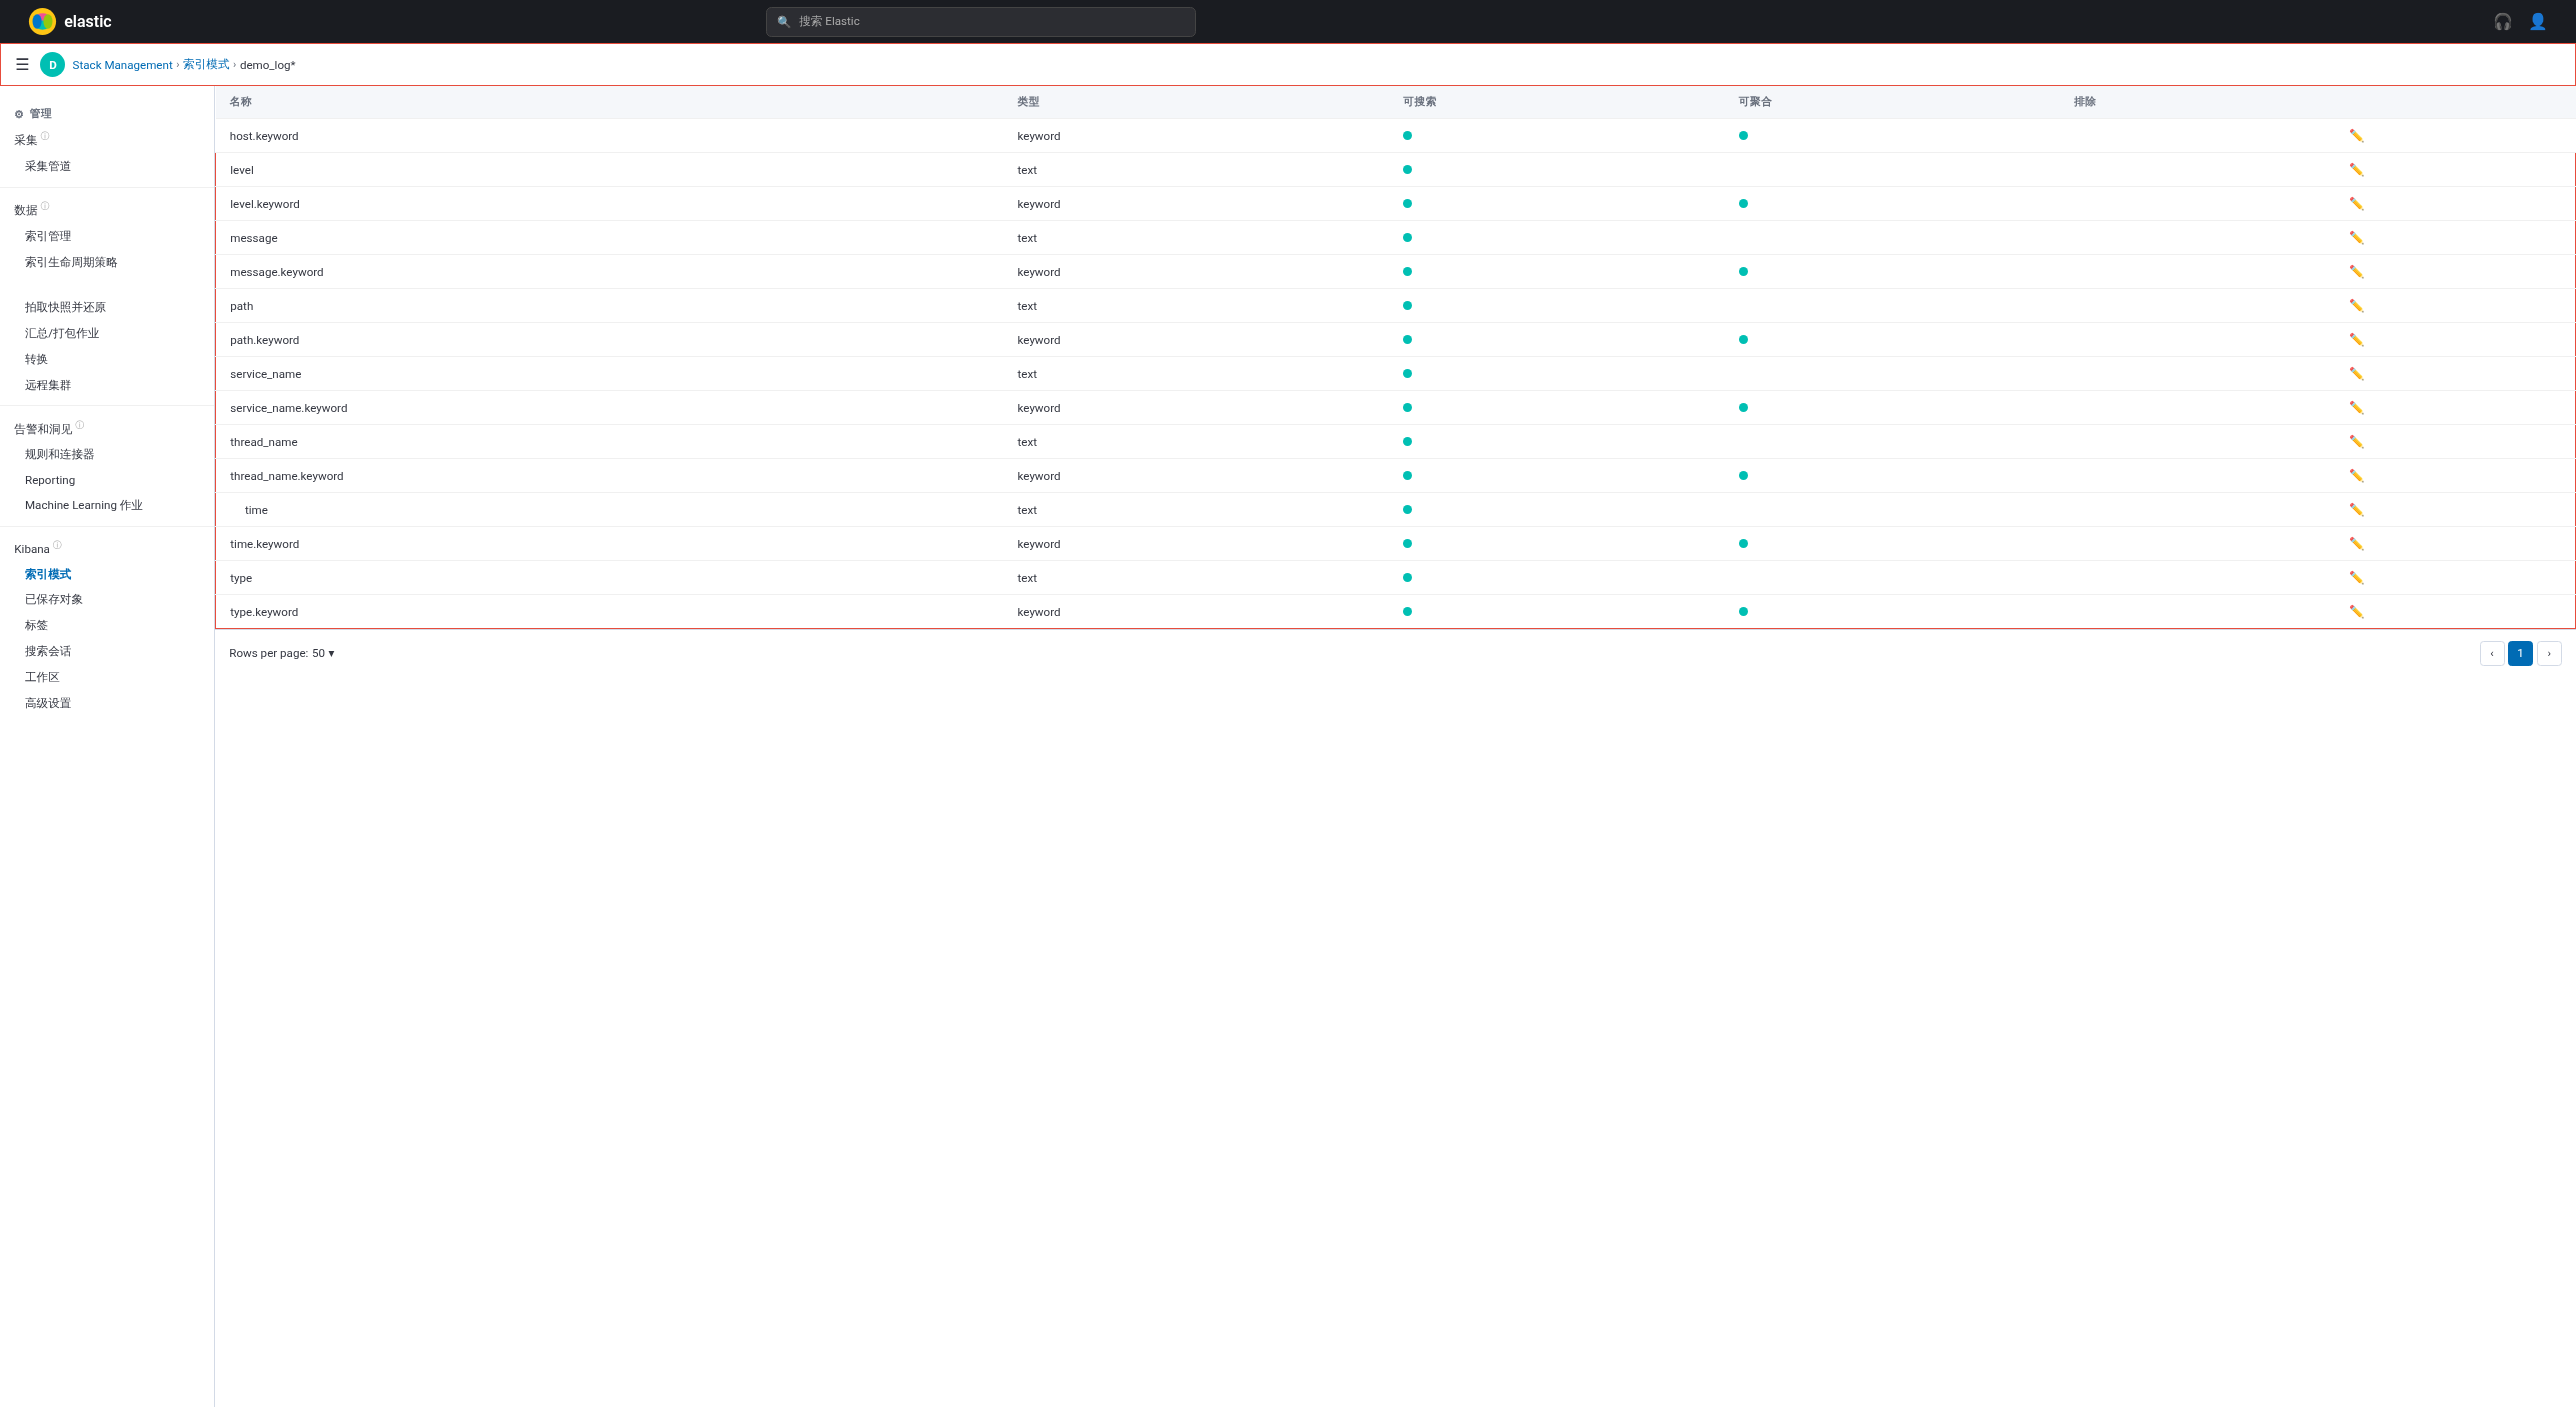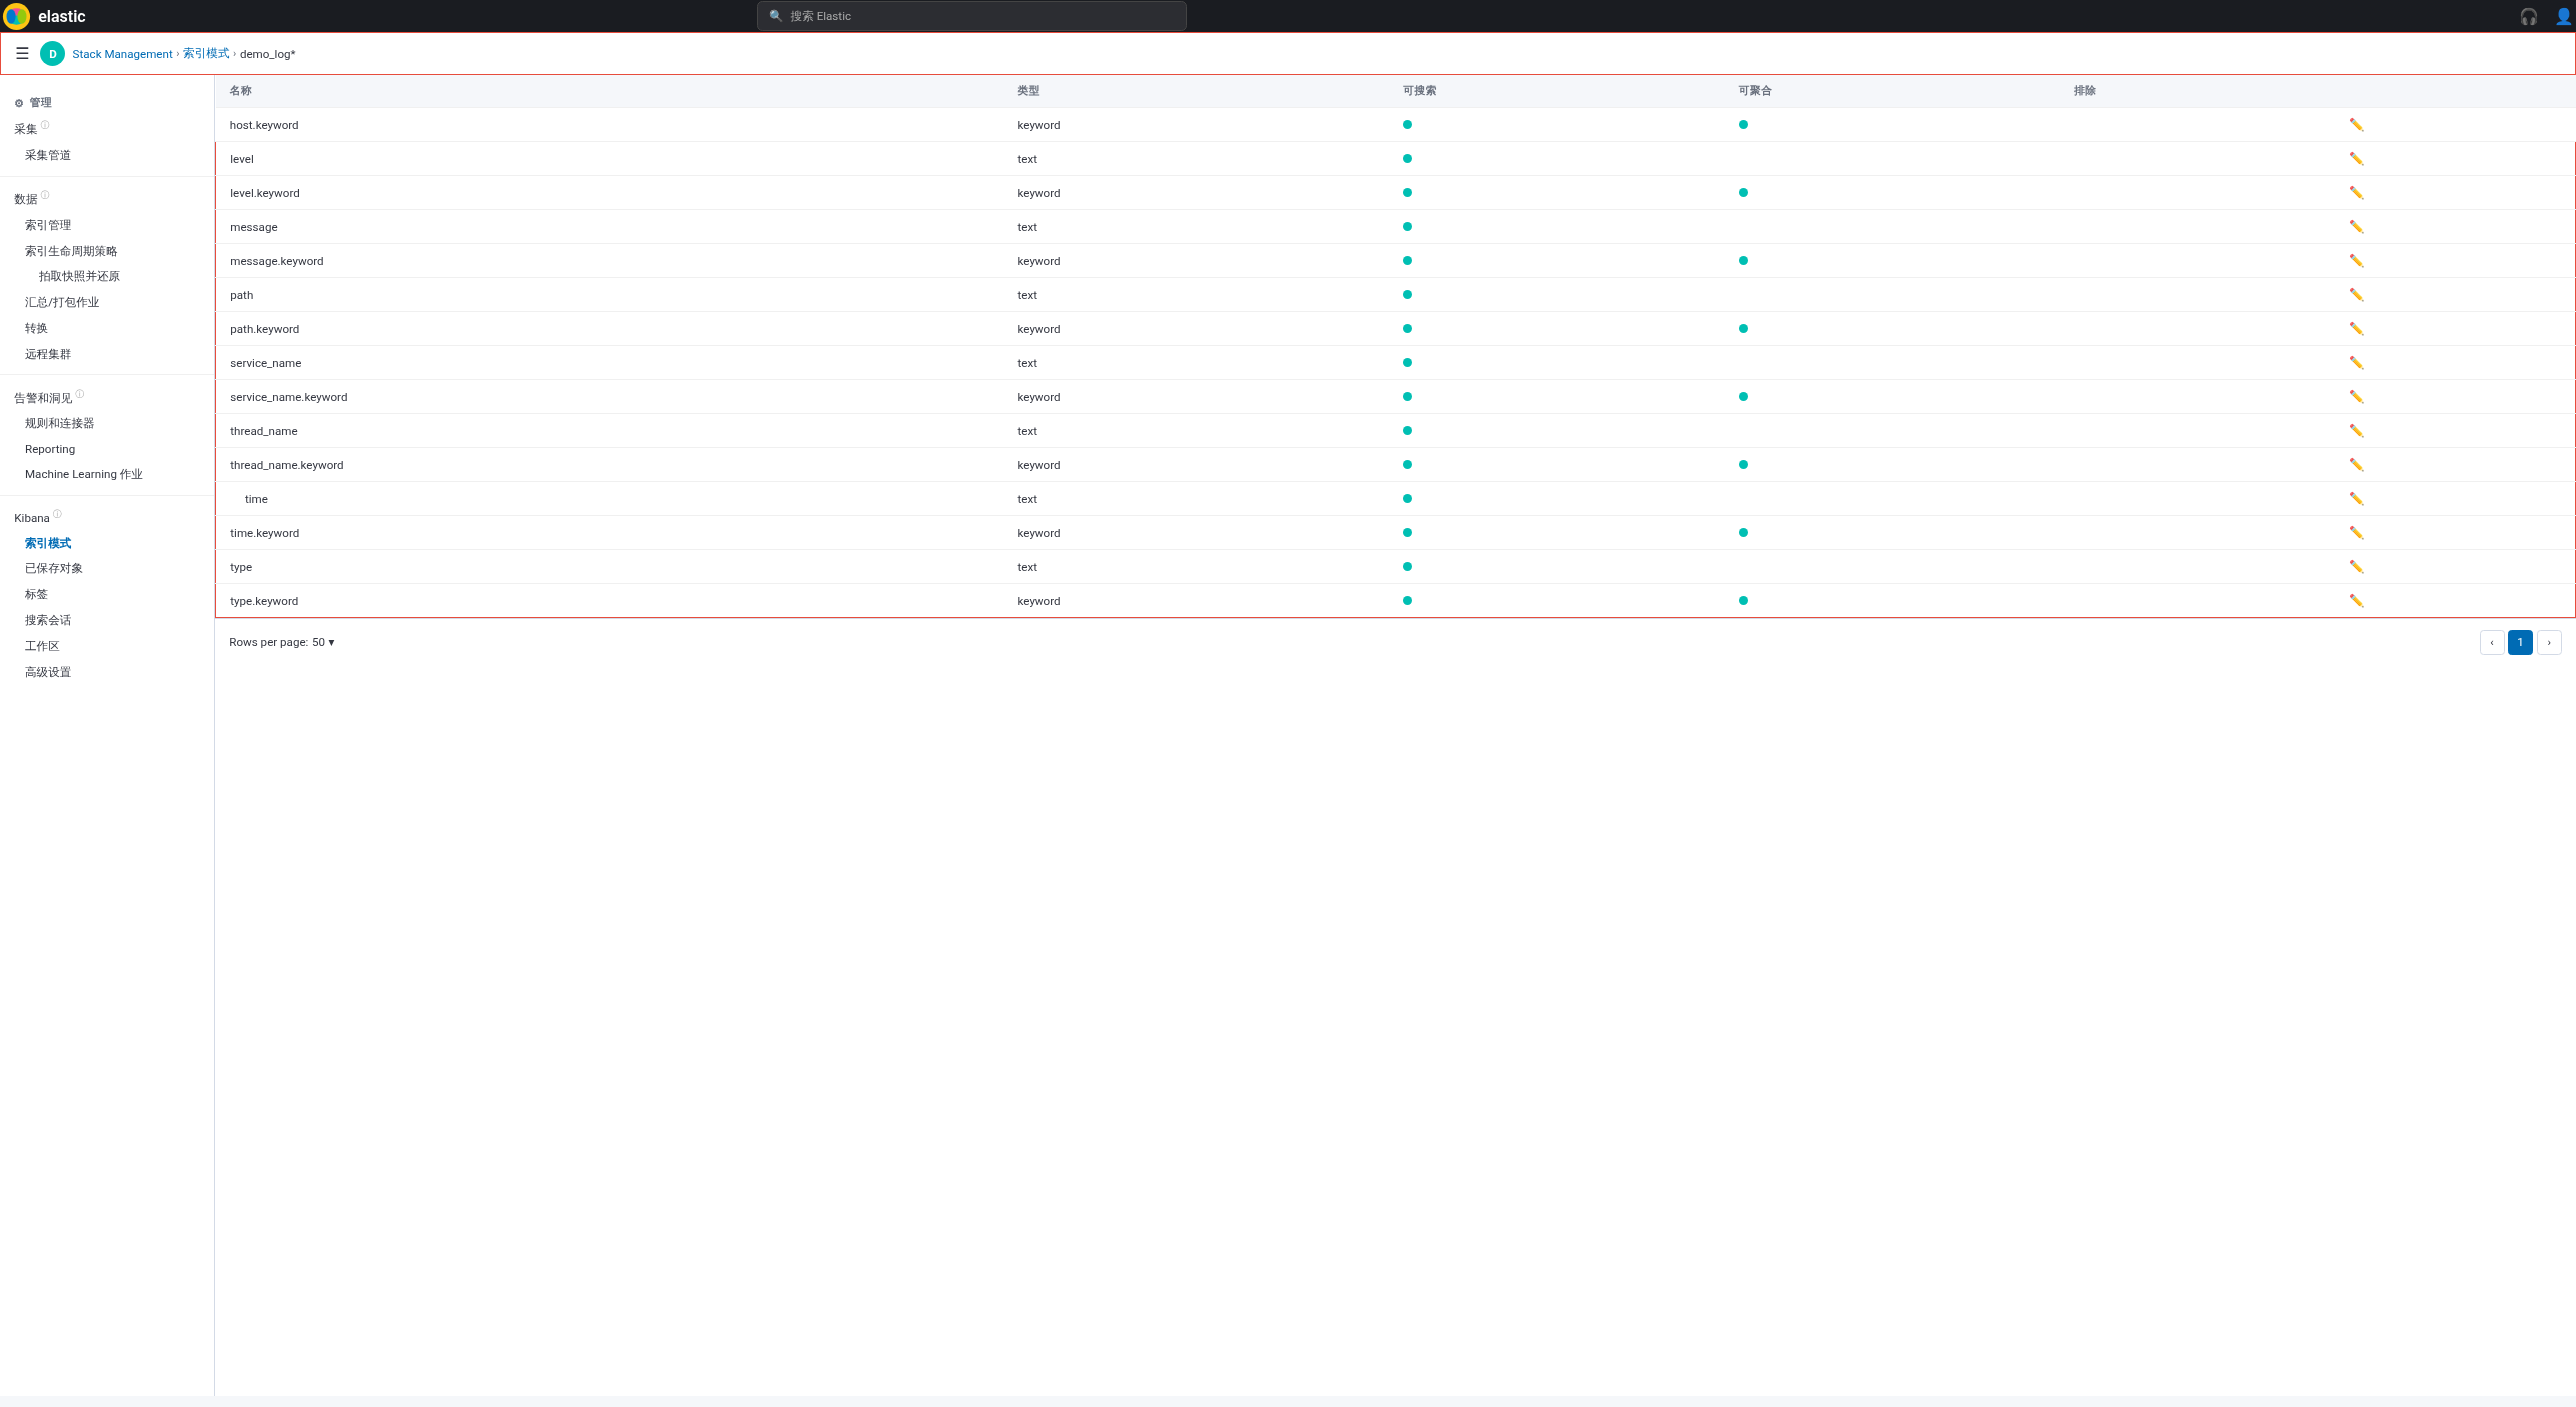--- a/index.html
+++ b/index.html
@@ -1,24 +1,24 @@
 <!DOCTYPE html>
 <html style="font-size:14.3px"><head>
   <meta charset="utf-8">
   <style>
     * { box-sizing: border-box; margin: 0; padding: 0; }
     body { font-family: -apple-system, BlinkMacSystemFont, 'Segoe UI', Roboto, sans-serif; font-size: 12.5px; background: #f5f7fa; color: #343741; }
 
     
     .top-nav {
       background: #1a1c21;
-      height: 32px;
+      height: 43px;
       display: flex;
       align-items: center;
-      padding: 0 2px;
+      padding: 0 28px;
       gap: 10.7px;
     }
     .elastic-logo {
       display: flex; align-items: center; gap: 7.2px;
     }
     .elastic-logo-icon {
       width: 29px; height: 29px;
     }
     .search-bar {
       flex: 1; max-width: 430px; margin: 0 auto;
@@ -236,21 +236,21 @@
 
     <div class="sidebar-item">
       <span>数据 <sup class="sidebar-info">ⓘ</sup></span>
     </div>
     <div class="sidebar-item" style="padding-left: 25px;">
       <span>索引管理</span>
     </div>
     <div class="sidebar-item" style="padding-left: 25px;">
       <span>索引生命周期策略</span>
     </div>
-    <div class="sidebar-item" style="padding-left: 39px;">
+    <div class="sidebar-item" style="padding-left: 25px; margin-top: 20px;">
       <span>拍取快照并还原</span>
     </div>
     <div class="sidebar-item" style="padding-left: 25px;">
       <span>汇总/打包作业</span>
     </div>
     <div class="sidebar-item" style="padding-left: 25px;">
       <span>转换</span>
     </div>
     <div class="sidebar-item" style="padding-left: 25px;">
       <span>远程集群</span>

